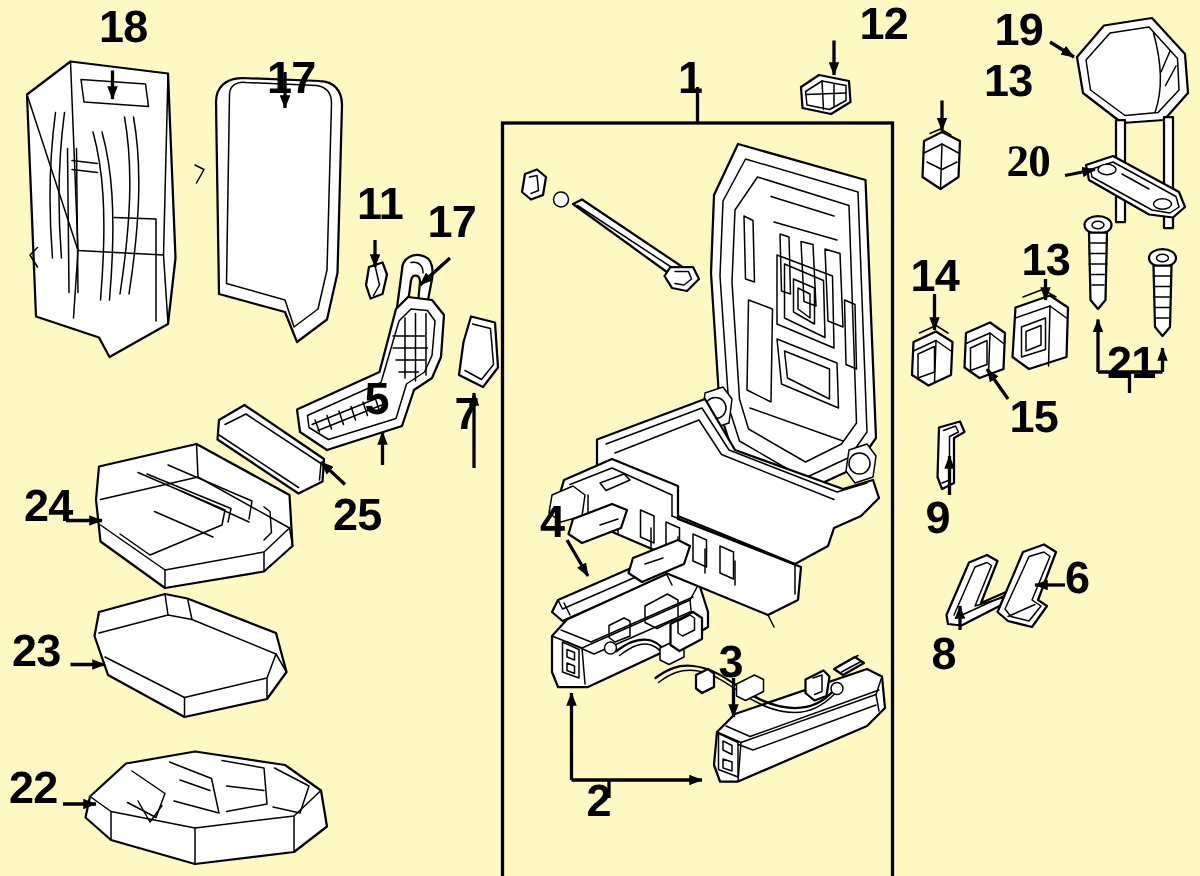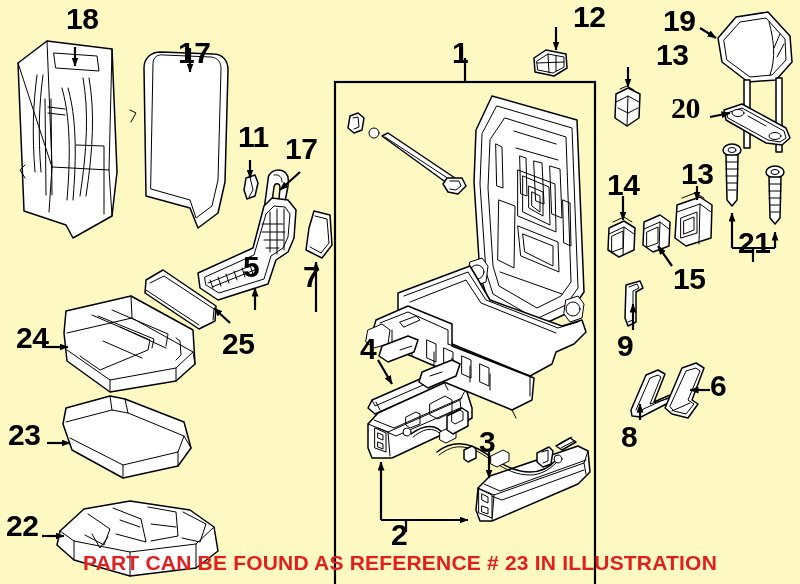--- a/index.html
+++ b/index.html
@@ -418,15 +418,14 @@
   <div class="callout" style="left:222px; top:329px;">25</div>
   <div class="callout" style="left:360px; top:334px;">4</div>
   <div class="callout" style="left:617px; top:331px;">9</div>
   <div class="callout" style="left:710px; top:371px;">6</div>
   <div class="callout" style="left:8px;   top:420px;">23</div>
   <div class="callout" style="left:621px; top:422px;">8</div>
   <div class="callout" style="left:479px; top:427px;">3</div>
   <div class="callout" style="left:6px;   top:511px;">22</div>
   <div class="callout" style="left:391px; top:520px;">2</div>
 
-  <div id="watermark">PART CAN BE FOUND AS REFERENCE # 23 IN ILLUSTRATION</div>
 
 </div>
 
 </body></html>

